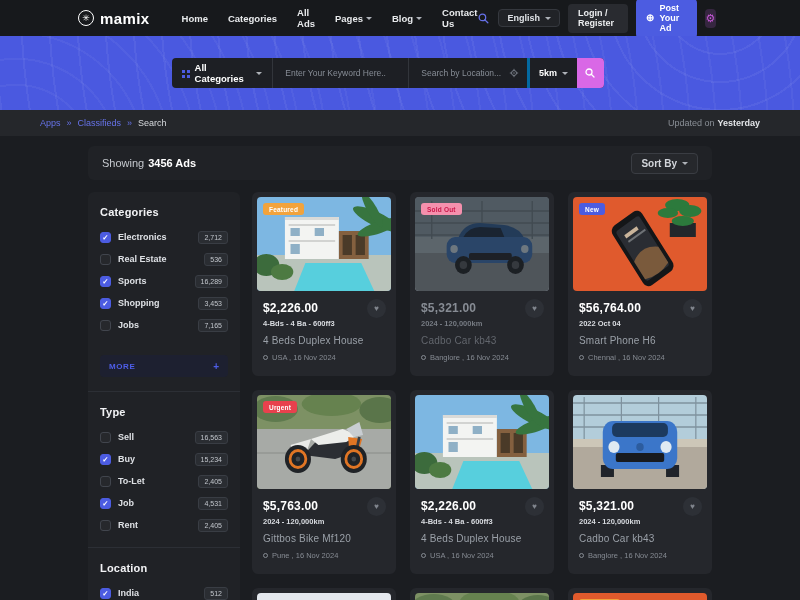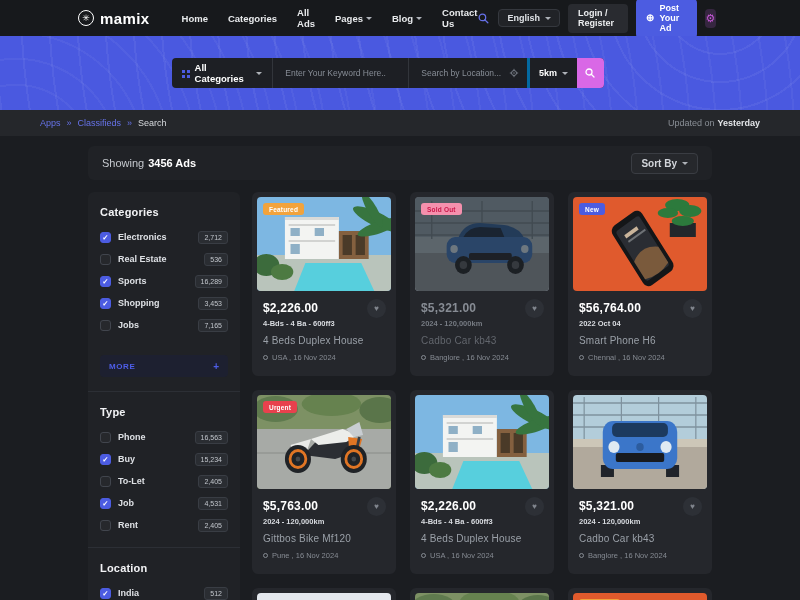--- a/index.html
+++ b/index.html
@@ -245,21 +245,21 @@
       <div class="more-btn">
         <span class="more-lbl">MORE</span>
         <span class="more-plus">+</span>
       </div>
 
       <div class="divider"></div>
 
       <div class="sec-title">Type</div>
       <div class="f-item">
         <span class="cb"></span>
-        <span class="f-label">Phone</span>
+        <span class="f-label">Sell</span>
         <span class="f-count">16,563</span>
       </div>
       <div class="f-item">
         <span class="cb on"></span>
         <span class="f-label">Buy</span>
         <span class="f-count">15,234</span>
       </div>
       <div class="f-item">
         <span class="cb"></span>
         <span class="f-label">To-Let</span>

